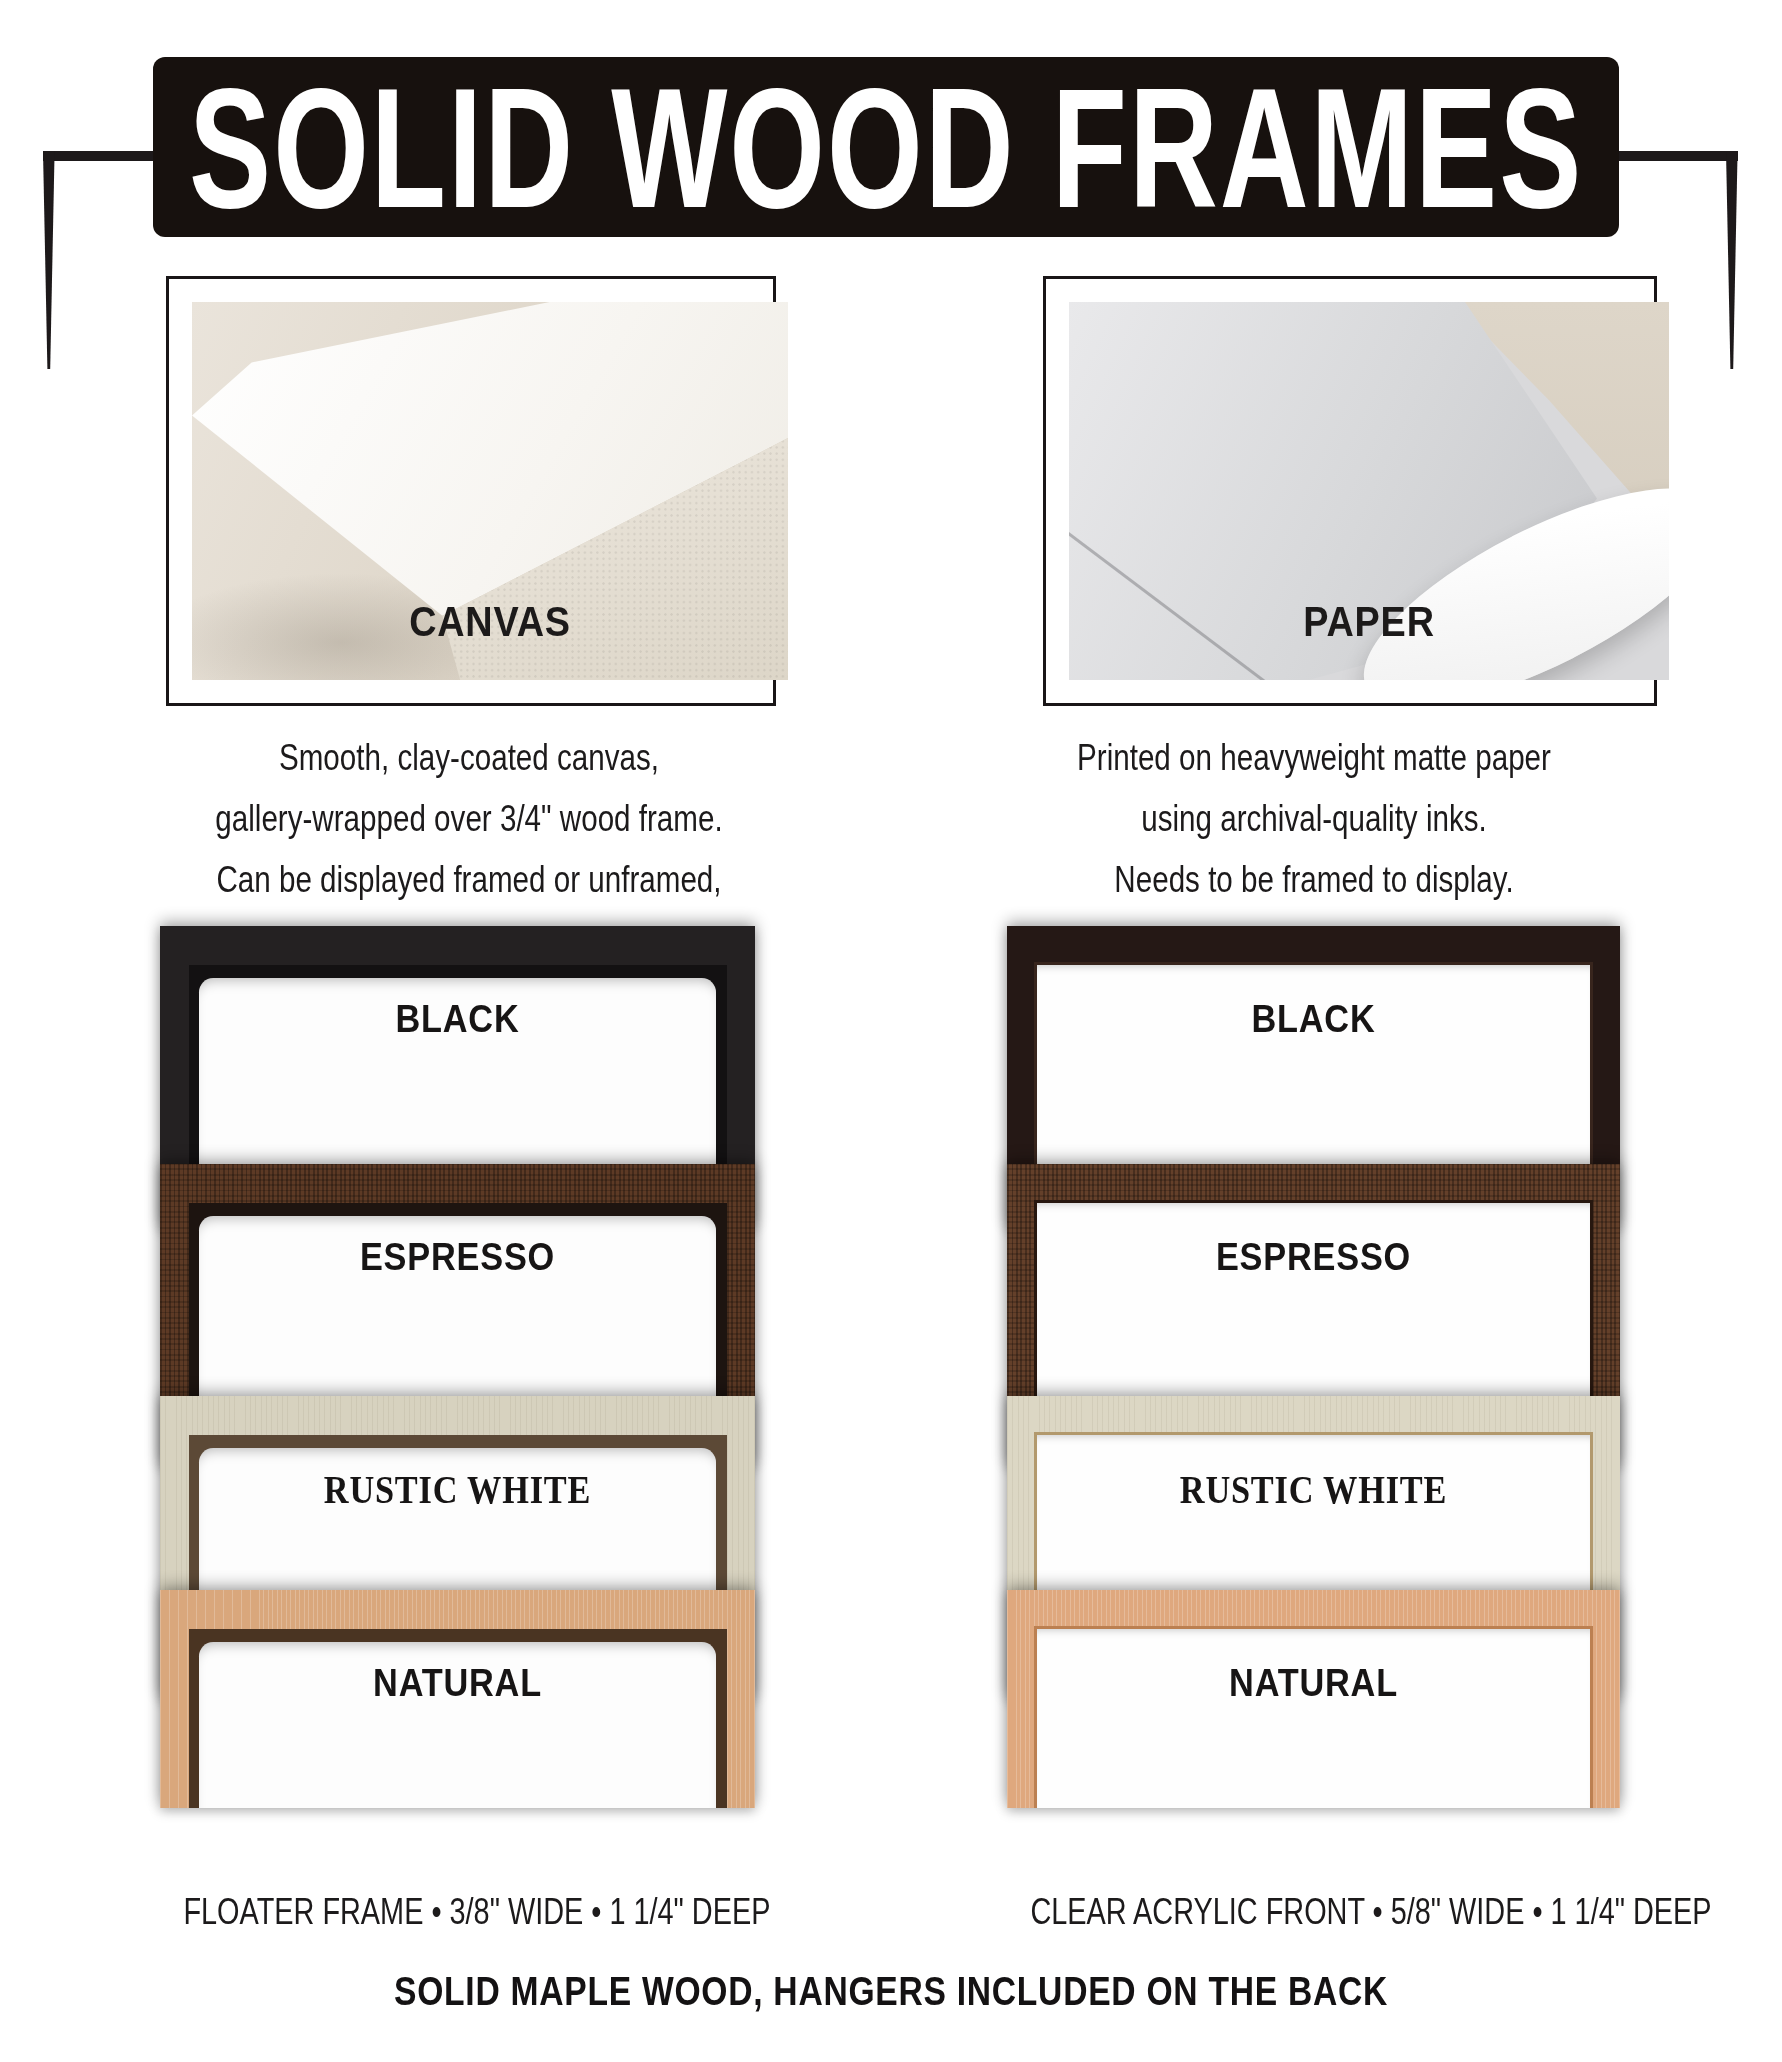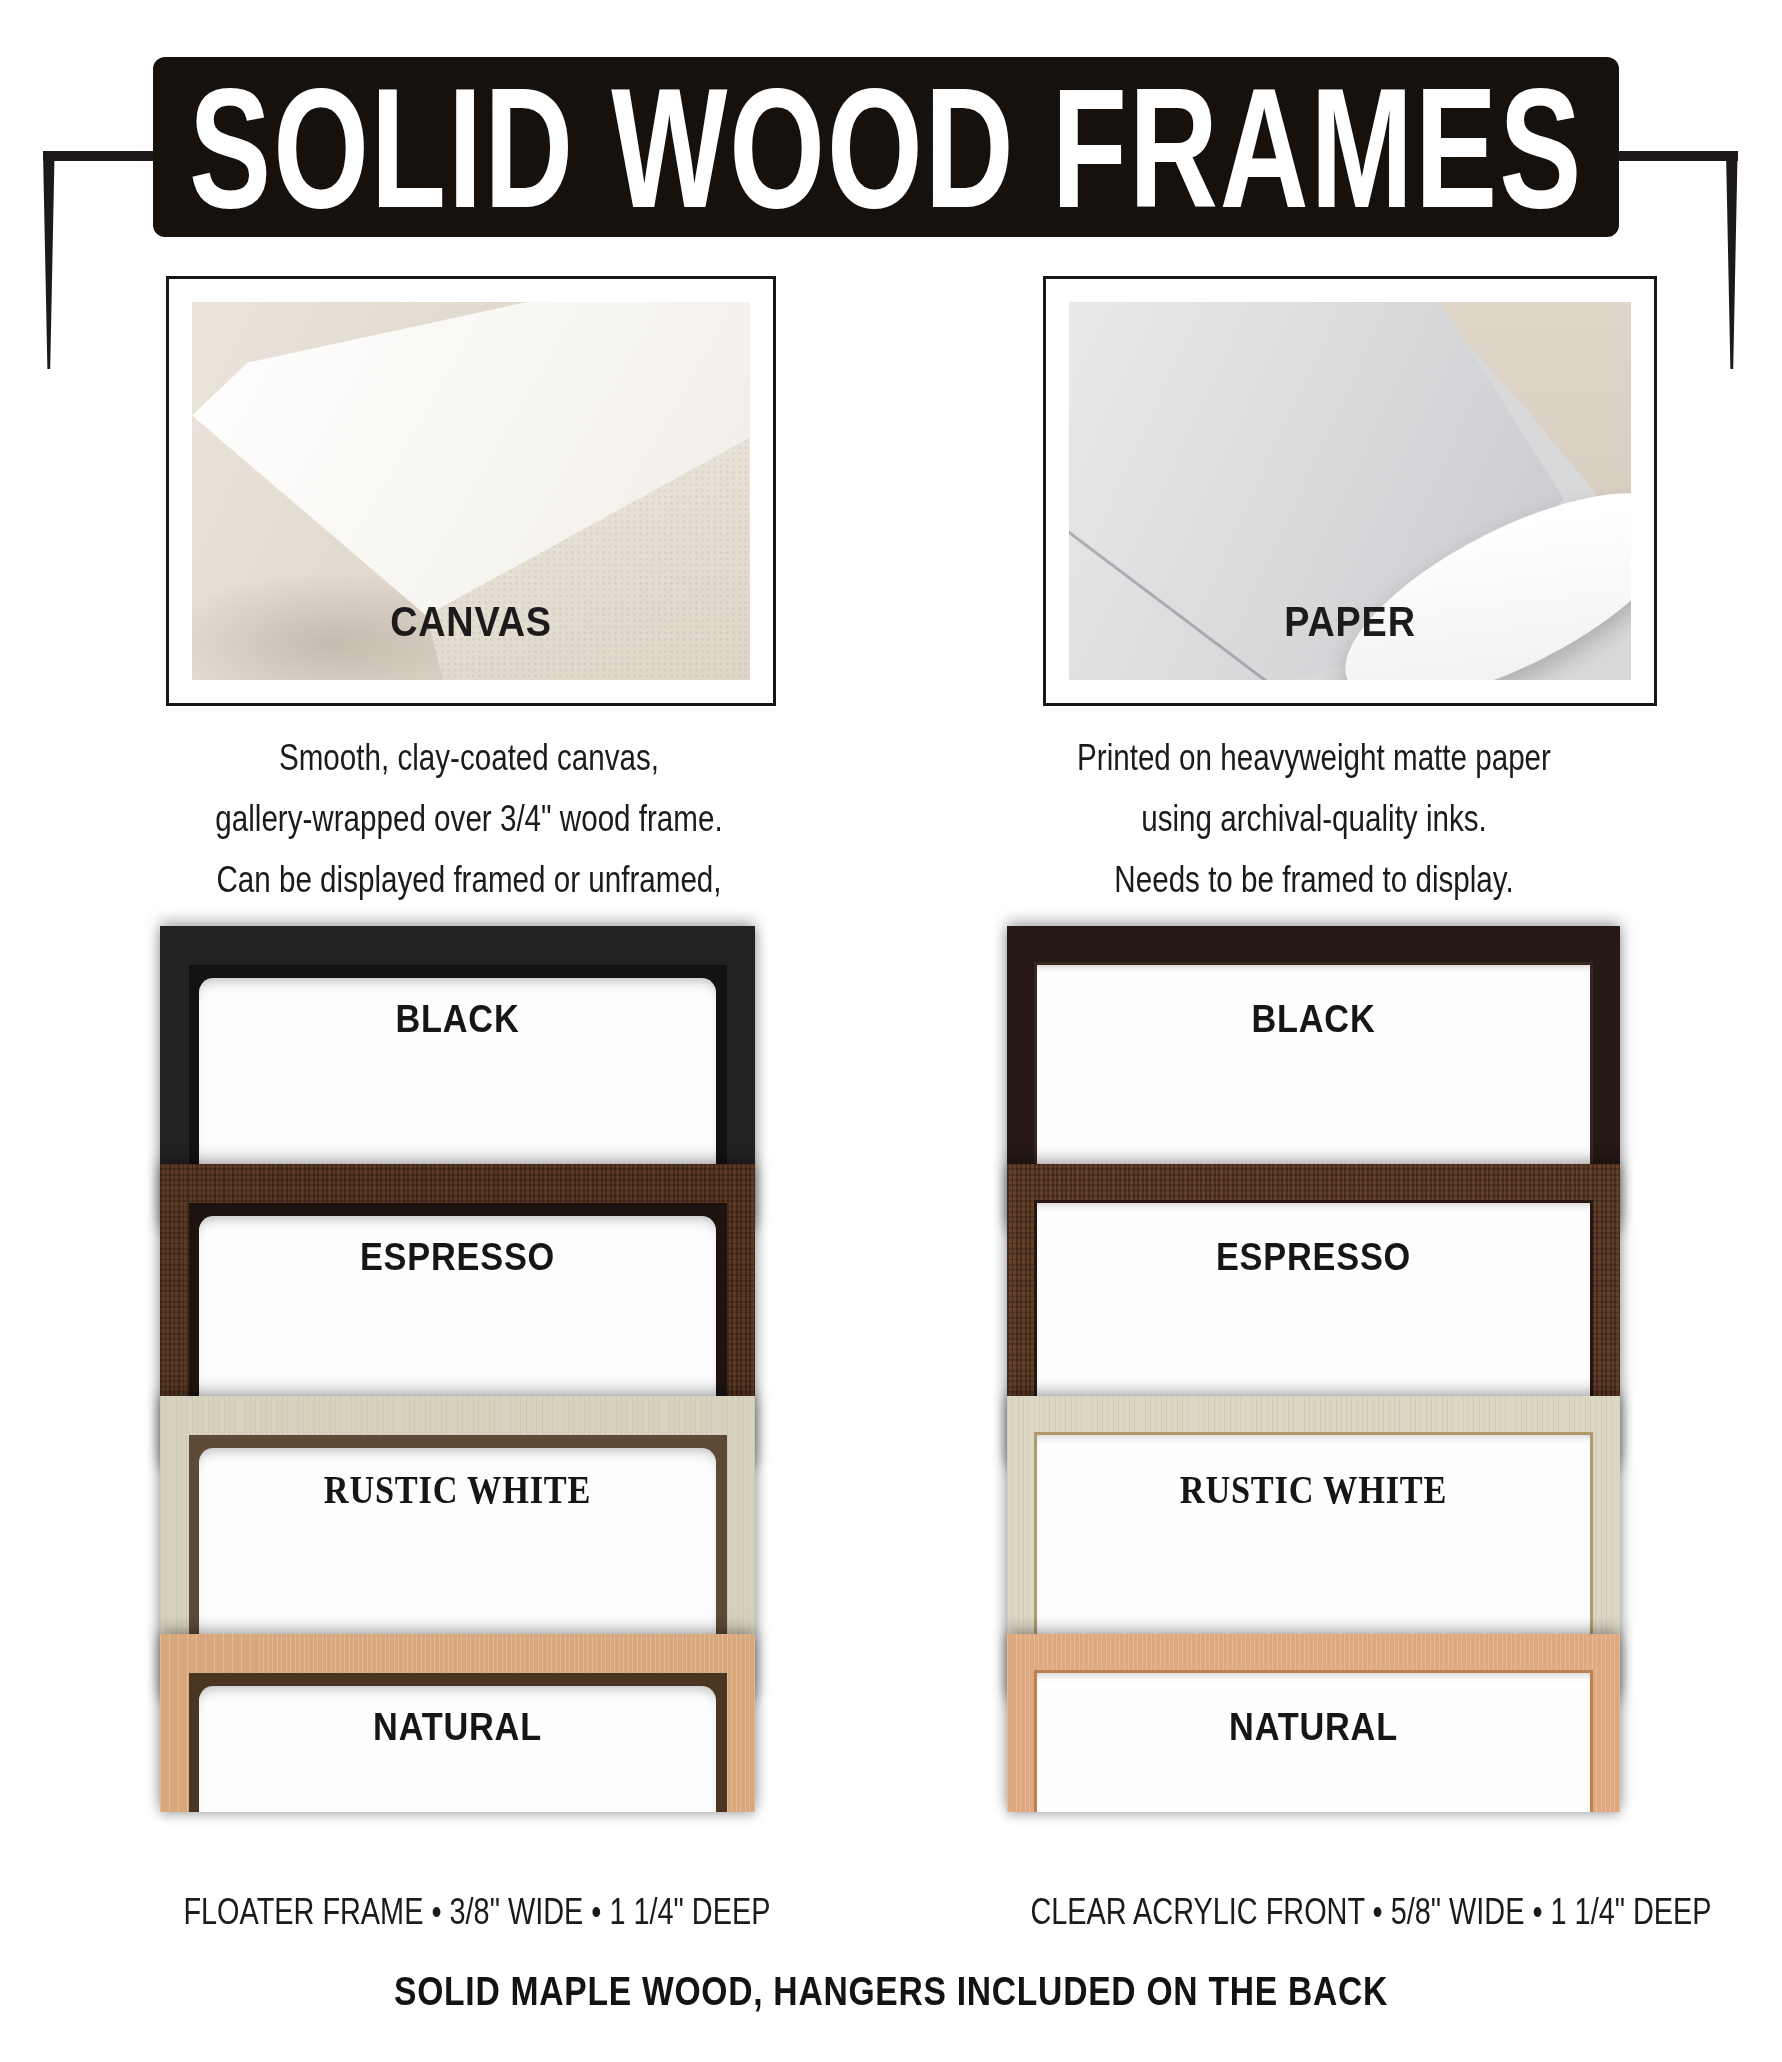--- a/index.html
+++ b/index.html
@@ -26,21 +26,21 @@
     letter-spacing:2.7px; transform:scaleX(0.72); transform-origin:50% 50%;
   }
 
   
   .photo-card {
     position:absolute; top:276px; height:430px; box-sizing:border-box;
     border:3.6px solid #191617; background:#ffffff; padding:23px;
   }
   #photo-card-canvas { left:166px;  width:610px; }
   #photo-card-paper  { left:1043px; width:614px; }
-  .photo { position:relative; width:100%; height:100%; overflow:hidden; }
+  .photo { position:relative; width:100%; height:100%; overflow:hidden;padding-left:38px; }
   .photo-label {
     position:absolute; left:0; right:0; bottom:34px; text-align:center; z-index:6;
     font-weight:700; font-size:42px; letter-spacing:0.9px; color:#1c1a1a; transform:scaleX(0.9);
   }
   
   .scene-canvas { background:linear-gradient(115deg,#eae4db 0%,#ded6c9 55%,#d2c9ba 100%); }
   .slab-top {
     position:absolute; inset:0; z-index:2;
     clip-path:polygon(0 30%,10% 16%,60% 0,100% 0,100% 36%,42% 83%);
     background:linear-gradient(120deg,#ffffff 0%,#f7f5f1 55%,#eeebe4 100%);
@@ -91,21 +91,21 @@
   .stack { position:absolute; top:918px; height:957px; }
   #stack-canvas { left:160px;  width:595px; }
   #stack-paper  { left:1007px; width:613px; }
   .fframe, .pframe {
     position:absolute; left:0; width:100%; height:303px; overflow:hidden;
     box-shadow:0 -5.3px 14.3px rgba(0,0,0,0.32), 0 5.3px 10.7px rgba(0,0,0,0.22);
   }
   .pos-0 { top:8px;     z-index:1; }
   .pos-1 { top:246px; z-index:2; }
   .pos-2 { top:478px; z-index:3;font-family:Liberation Serif, serif; }
-  .pos-3 { top:716px; z-index:4; height:178px; }
+  .pos-3 { top:672px; z-index:4; height:218px; }
   .tex { position:absolute; inset:0; }
   .tex-espresso {
     background-image:repeating-linear-gradient(90deg, rgba(0,0,0,0.28) 0 1.8px, transparent 1.8px 4.5px),
                      repeating-linear-gradient(0deg,  rgba(0,0,0,0.18) 0 1.8px, transparent 1.8px 5.3px);
   }
   .tex-natural {
     background-image:repeating-linear-gradient(90deg, rgba(255,255,255,0.22) 0 0.9px, transparent 0.9px 4.5px);
   }
   .tex-rustic {
     background-image:repeating-linear-gradient(90deg, rgba(120,110,85,0.10) 0 0.9px, transparent 0.9px 5.3px);

